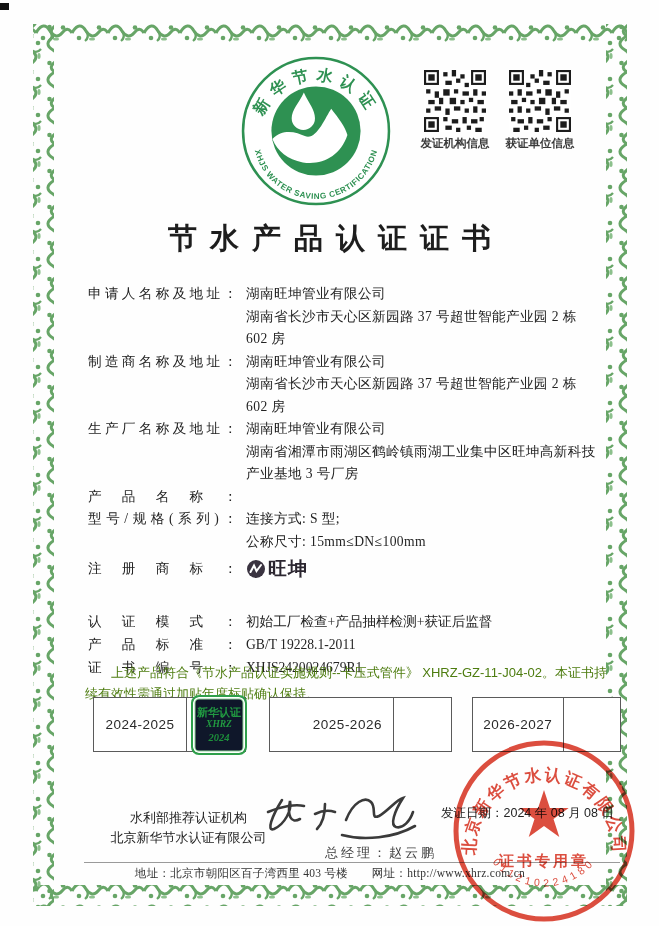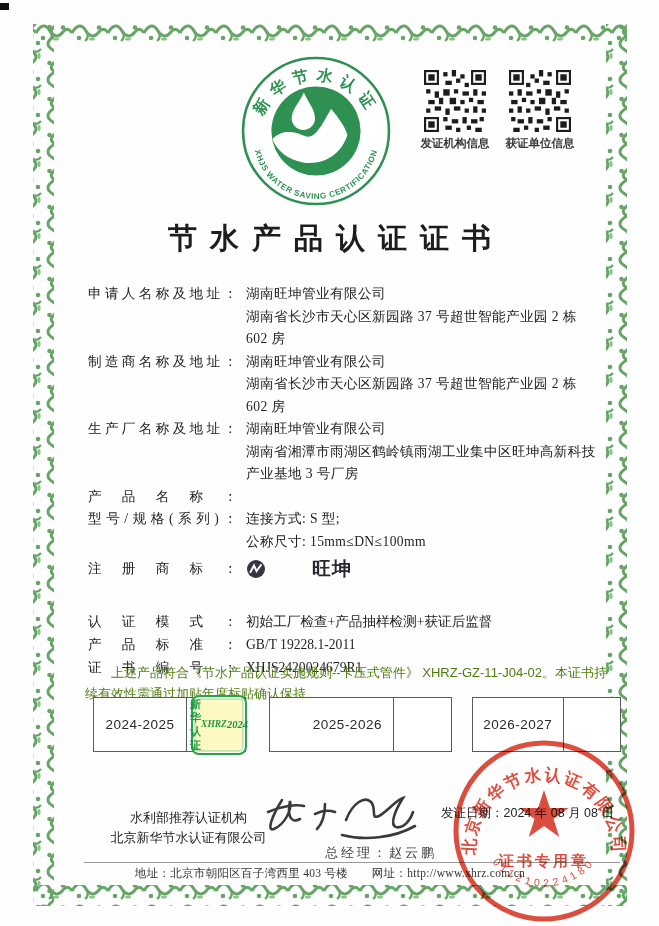--- a/index.html
+++ b/index.html
@@ -20,40 +20,40 @@
          font-size:29px;letter-spacing:13px;text-indent:13px;color:#1d1d1d;}
 
   
   .fields{position:absolute;left:88px;top:283px;width:512px;font-size:13.6px;line-height:22.5px;}
   .frow{display:flex;align-items:flex-start;}
   .flabel{flex:0 0 150px;text-align:justify;text-align-last:justify;letter-spacing:1px;}
   .fval{flex:1;margin-left:8px;}
   .fval div{letter-spacing:.4px;}
 
   .tm-row{position:absolute;left:88px;top:556px;width:512px;display:flex;align-items:center;font-size:13.6px;}
-  .brand{display:flex;align-items:center;margin-left:8px;gap:44px;}
+  .brand{display:flex;align-items:center;margin-left:8px;}
   .brand-icon{width:20px;height:20px;margin-right:2px;}
   .brand-name{font-family:"Liberation Sans","DejaVu Sans",sans-serif;font-weight:bold;font-size:19px;color:#2b2630;letter-spacing:1px;}
 
   .cert-rows{position:absolute;left:88px;top:610px;width:512px;font-size:13.6px;line-height:23px;}
 
   .para{position:absolute;left:85px;top:662px;width:522px;
         font-family:"Liberation Sans","DejaVu Sans",sans-serif;font-size:13px;line-height:21px;
         text-indent:2em;color:#4d7c0f;}
 
   
   .boxes{position:absolute;left:93px;top:697px;height:53px;display:flex;}
   .ybox{height:53px;border:1px solid #5a5a5a;display:flex;background:#fff;}
   .ybox .ycell{width:92px;display:flex;align-items:center;justify-content:center;
       font-family:"Liberation Sans","DejaVu Sans",sans-serif;font-size:13.5px;color:#2a2a2a;letter-spacing:.5px;}
   .ybox .scell{width:58px;border-left:1px solid #5a5a5a;position:relative;}
   .b1{width:151px;} .b2{width:149px;margin-left:23px;padding-left:32px;} .b3{width:147px;margin-left:20px;}
-  .sticker{position:absolute;left:4px;top:-3px;width:52px;height:56px;background:#fef9c3;
+  .sticker{position:absolute;left:4px;top:-3px;width:52px;height:56px;background:#0f172a;
      border:2px solid #2ea04a;border-radius:8px;box-shadow:inset 0 0 0 1.5px #fff,inset 0 0 0 2.5px #8fd39a;
-     display:flex;flex-direction:row;align-items:center;justify-content:center;line-height:1.25;}
+     display:flex;flex-direction:column;align-items:center;justify-content:center;line-height:1.25;}
   .stk1{font-family:"Liberation Sans","DejaVu Sans",sans-serif;font-weight:bold;font-size:11px;color:#219a41;}
   .stk2{font-style:italic;font-weight:bold;font-size:9.5px;color:#219a41;}
   .stk3{font-style:italic;font-weight:bold;font-size:10.5px;color:#1d8f3b;}
 
   
   .issuer{position:absolute;left:96px;top:808px;width:185px;text-align:center;
      font-family:"Liberation Sans","DejaVu Sans",sans-serif;font-size:13px;line-height:20px;color:#222;}
   .sig-svg{position:absolute;left:252px;top:790px;}
   .sig-caption{position:absolute;left:277px;top:844px;width:160px;text-align:right;
      font-size:13px;letter-spacing:3px;color:#404040;}

